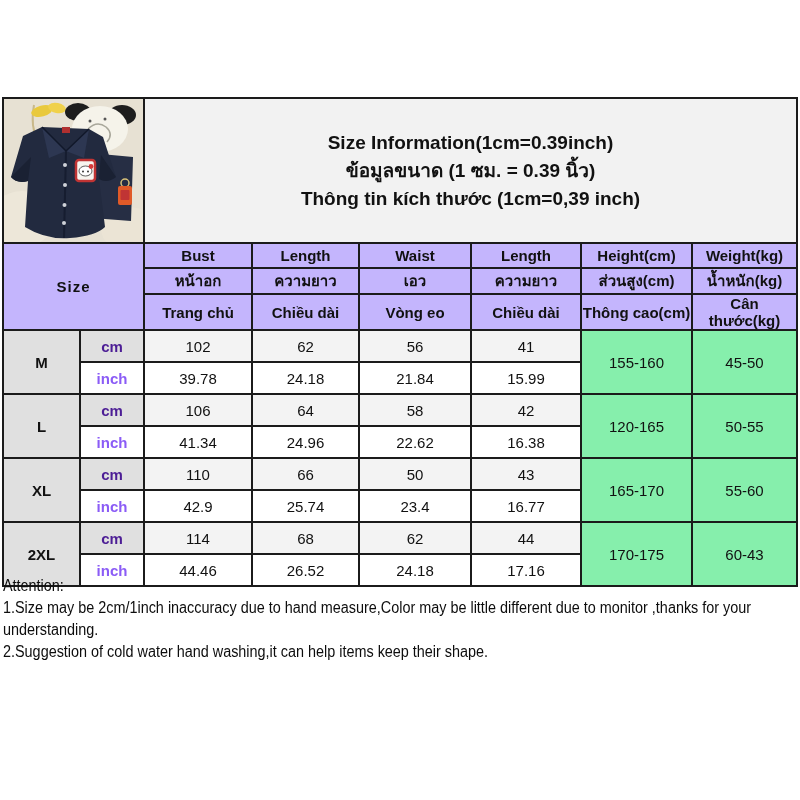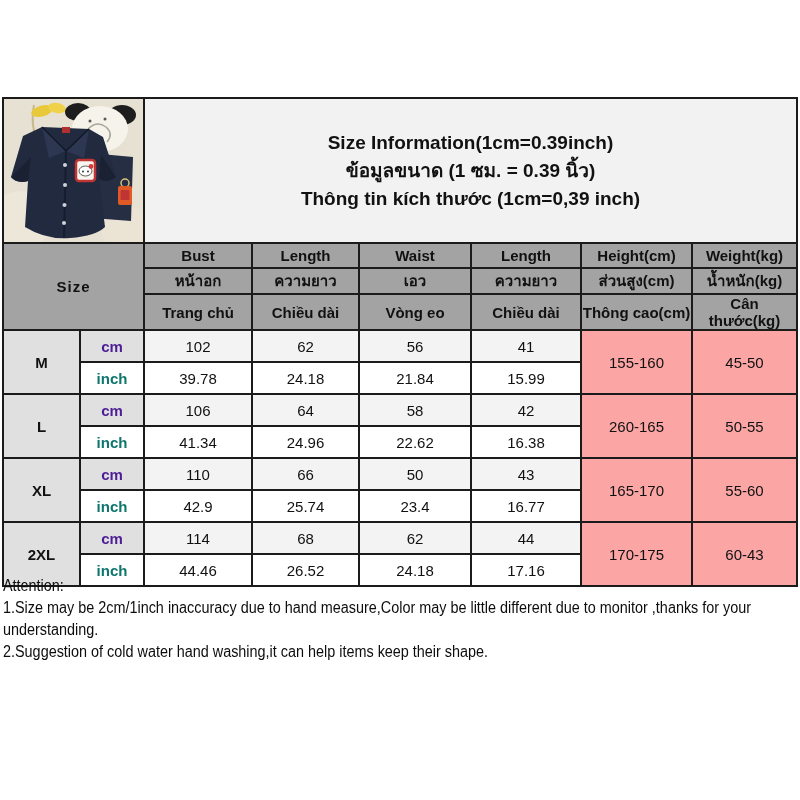--- a/index.html
+++ b/index.html
@@ -18,28 +18,28 @@
     padding:0;overflow:hidden;
     font-size:15px;
   }
   tr.r-photo{height:143px;}
   tr.r-head{height:25px;}
   tr.r-data{height:32px;}
   .photo-cell{padding:0;background:#e7e1d3;}
   .photo-cell svg{display:block;width:100%;height:143px;}
   .title-cell{background:#f2f2f2;text-align:center;padding-left:96px;}
   .title-line{font-weight:700;font-size:19px;line-height:28px;white-space:nowrap;}
-  .bg-head{background:#a3a3a3;font-weight:700;}
+  .bg-head{background:#c4b5fd;font-weight:700;}
   .size-big{font-size:30px;font-weight:700;letter-spacing:1px;}
   .size-name{font-size:16px;font-weight:700;background:#e0e0e0;}
   .unit-cm{background:#e0e0e0;font-weight:700;color:#4c1d95;}
-  .unit-inch{background:#ffffff;font-weight:700;color:#0f766e;}
+  .unit-inch{background:#ffffff;font-weight:700;color:#8b5cf6;}
   .val-cm{background:#f3f3f3;}
   .val-inch{background:#ffffff;}
-  .range-cell{background:#fca5a5;margin-left:44px;}
+  .range-cell{background:#86efac;margin-left:44px;}
   .attention{
     position:absolute;left:3px;top:575px;
     width:872px;
     transform:scaleX(0.90);transform-origin:0 0;
     font-size:16px;line-height:22px;color:#0d0d0d;
   }
   .attention div{margin:0;}
 </style>
 </head>
 <body>
@@ -154,21 +154,21 @@
     <td class="val-inch">15.99</td>
   </tr>
 
   <tr class="r-data">
     <td class="size-name" rowspan="2">L</td>
     <td class="unit-cm">cm</td>
     <td class="val-cm">106</td>
     <td class="val-cm">64</td>
     <td class="val-cm">58</td>
     <td class="val-cm">42</td>
-    <td class="range-cell" rowspan="2">260-165</td>
+    <td class="range-cell" rowspan="2">120-165</td>
     <td class="range-cell" rowspan="2">50-55</td>
   </tr>
   <tr class="r-data">
     <td class="unit-inch">inch</td>
     <td class="val-inch">41.34</td>
     <td class="val-inch">24.96</td>
     <td class="val-inch">22.62</td>
     <td class="val-inch">16.38</td>
   </tr>
 

